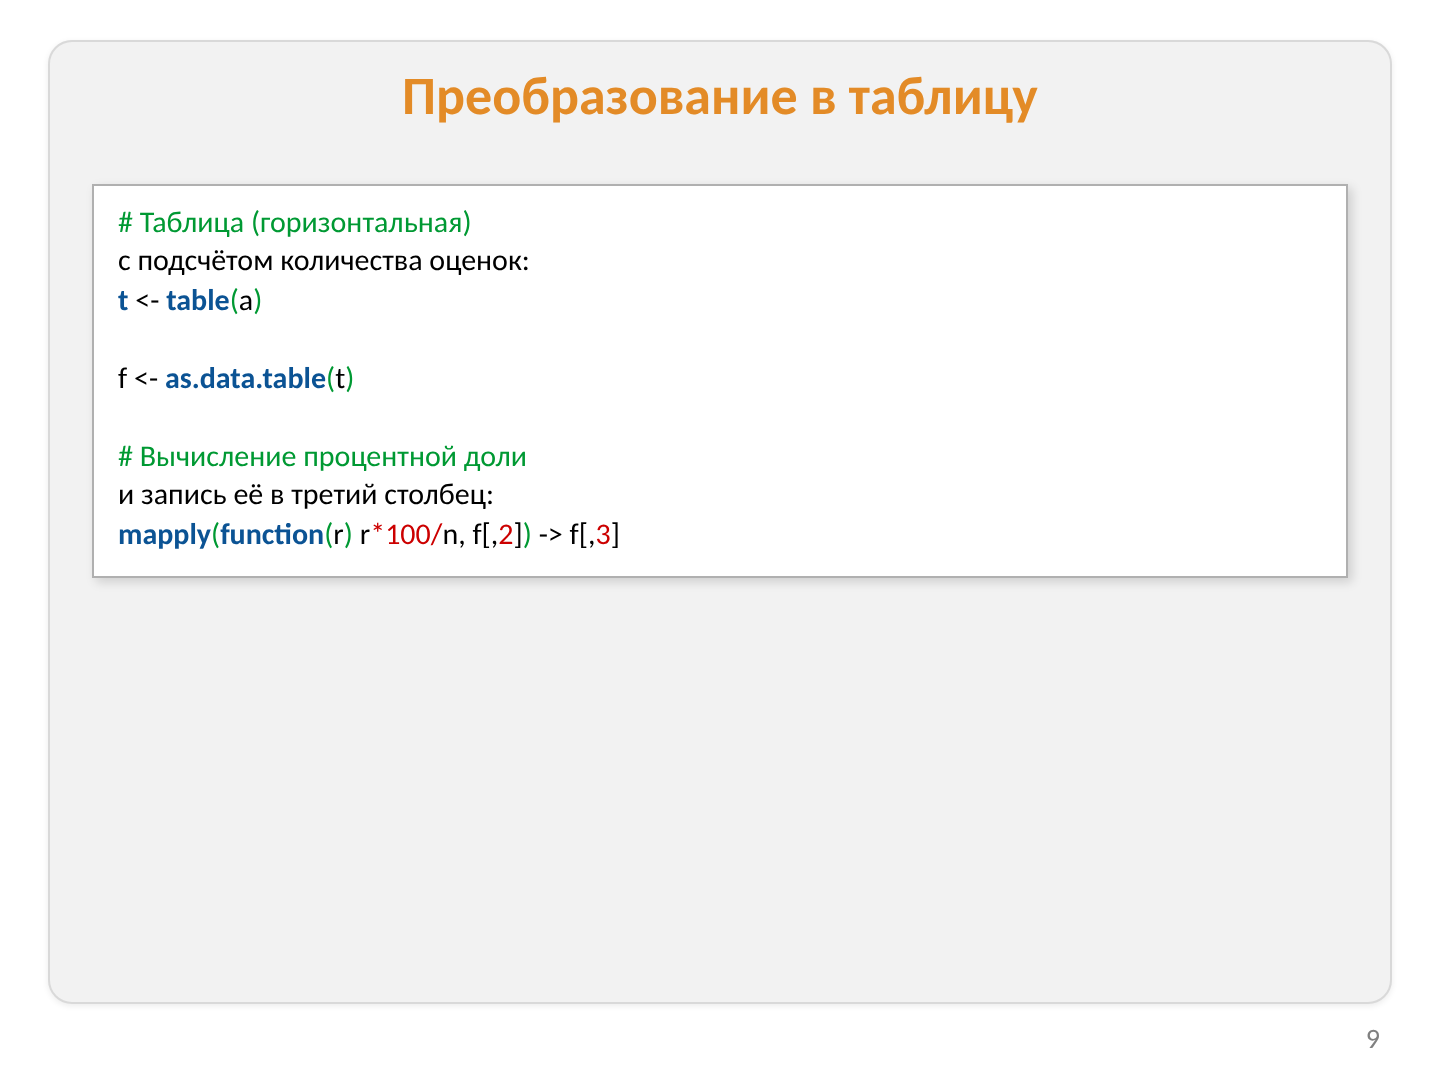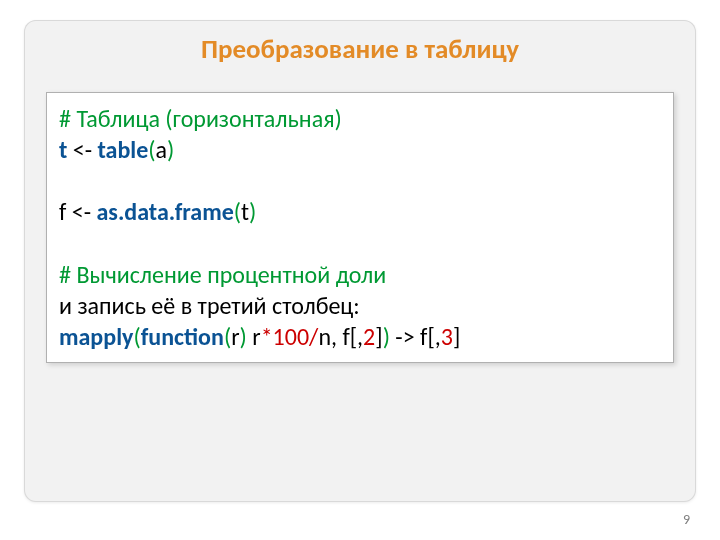--- a/index.html
+++ b/index.html
@@ -28,21 +28,21 @@
     color: #e38b27;
     text-align: center;
     padding: 14px 28px 0 28px;
     line-height: 1.1;
   }
   .code-box {
     margin: 28px 22px 0 22px;
     background: #ffffff;
     border: 1px solid #b0b0b0;
     padding: 10px 12px 10px 12px;
-    font-size: 24px;
+    font-size: 15px;
     line-height: 1.3;
     color: #000;
     box-shadow: 2px 2px 5px rgba(0,0,0,0.15);
   }
   .code-box .line { white-space: pre-wrap; }
   .blue { color: #0b5394; font-weight: bold; }
   .green { color: #009933; }
   .red { color: #cc0000; }
   .black { color: #000; }
   .page-number {
@@ -54,23 +54,24 @@
   }
 </style>
 </head>
 <body>
 
 <div class="slide-frame">
   <div class="title">Преобразование в таблицу</div>
 
   <div class="code-box">
     <div class="line green"># Таблица (горизонтальная)</div>
+    <div class="line black">с подсчётом количества оценок:</div>
     <div class="line"><span class="blue">t</span><span class="black"> &lt;- </span><span class="blue">table</span><span class="green">(</span><span class="black">a</span><span class="green">)</span></div>
     <div class="line">&nbsp;</div>
-    <div class="line"><span class="black">f</span><span class="black"> &lt;- </span><span class="blue">as.data.frame</span><span class="green">(</span><span class="black">t</span><span class="green">)</span></div>
+    <div class="line"><span class="black">f</span><span class="black"> &lt;- </span><span class="blue">as.data.table</span><span class="green">(</span><span class="black">t</span><span class="green">)</span></div>
     <div class="line">&nbsp;</div>
     <div class="line green"># Вычисление процентной доли</div>
     <div class="line black">и запись её в третий столбец:</div>
     <div class="line"><span class="blue">mapply</span><span class="green">(</span><span class="blue">function</span><span class="green">(</span><span class="black">r</span><span class="green">)</span><span> </span><span class="black">r</span><span class="red">*</span><span class="red">100</span><span class="red">/</span><span class="black">n</span><span class="black">, </span><span class="black">f</span><span class="black">[,</span><span class="red">2</span><span class="black">]</span><span class="green">)</span><span class="black"> -&gt; </span><span class="black">f</span><span class="black">[,</span><span class="red">3</span><span class="black">]</span></div>
   </div>
 </div>
 
 <div class="page-number">9</div>
 
 </body></html>

